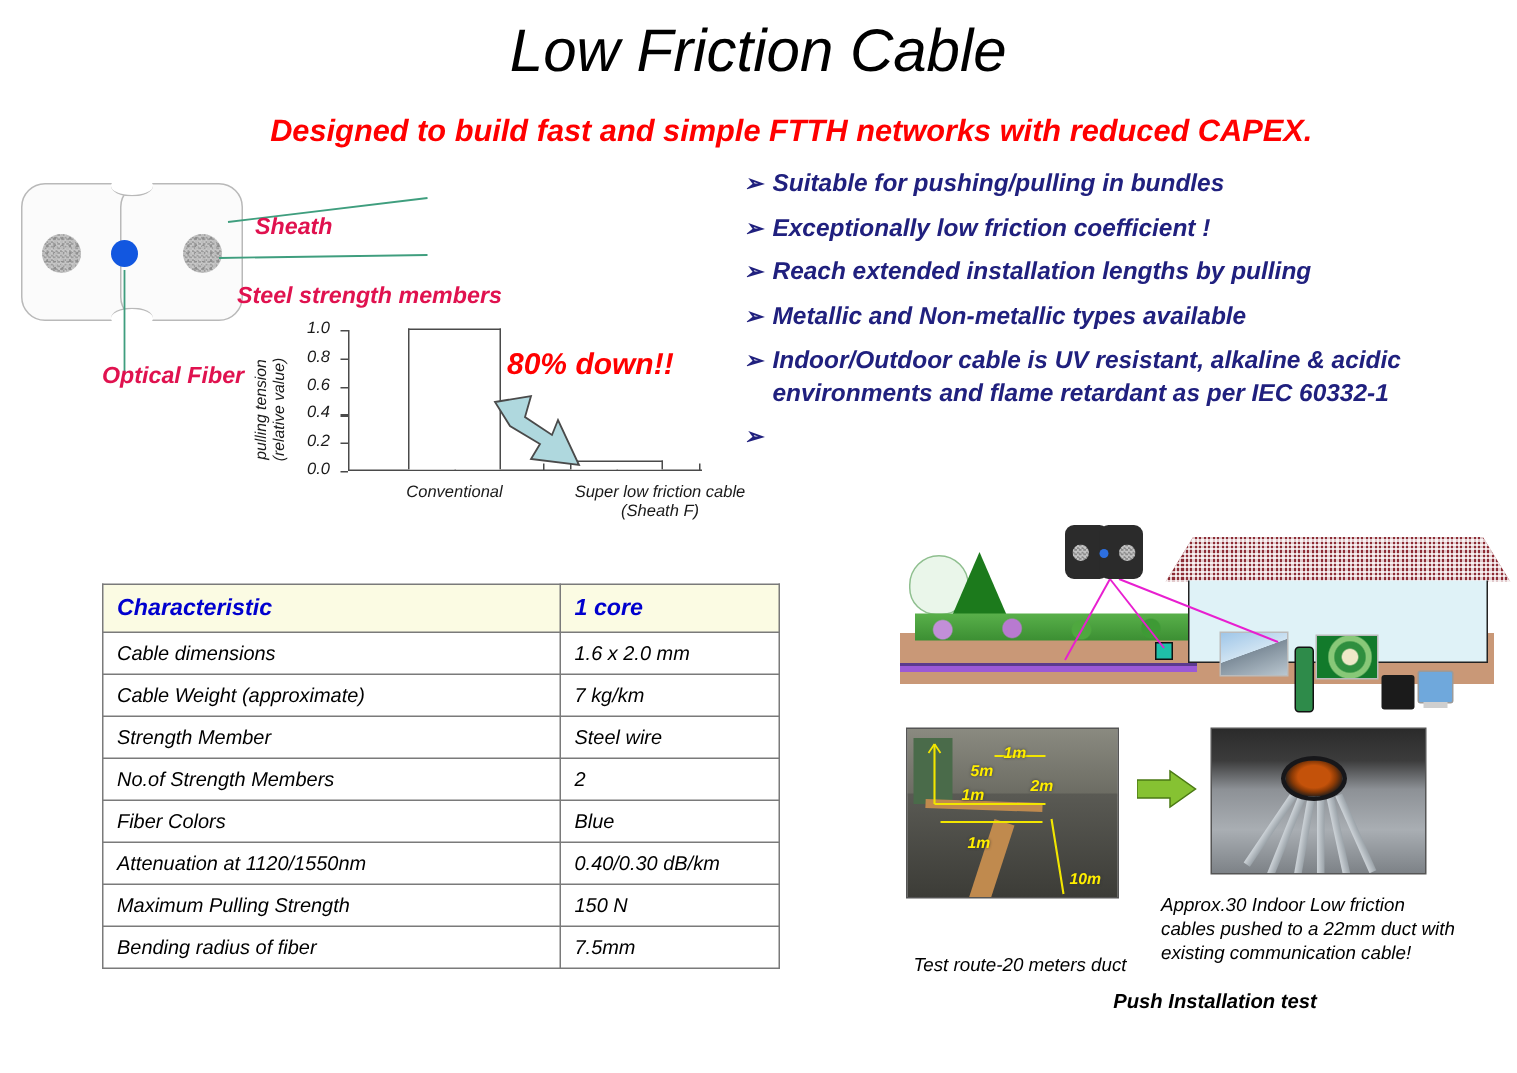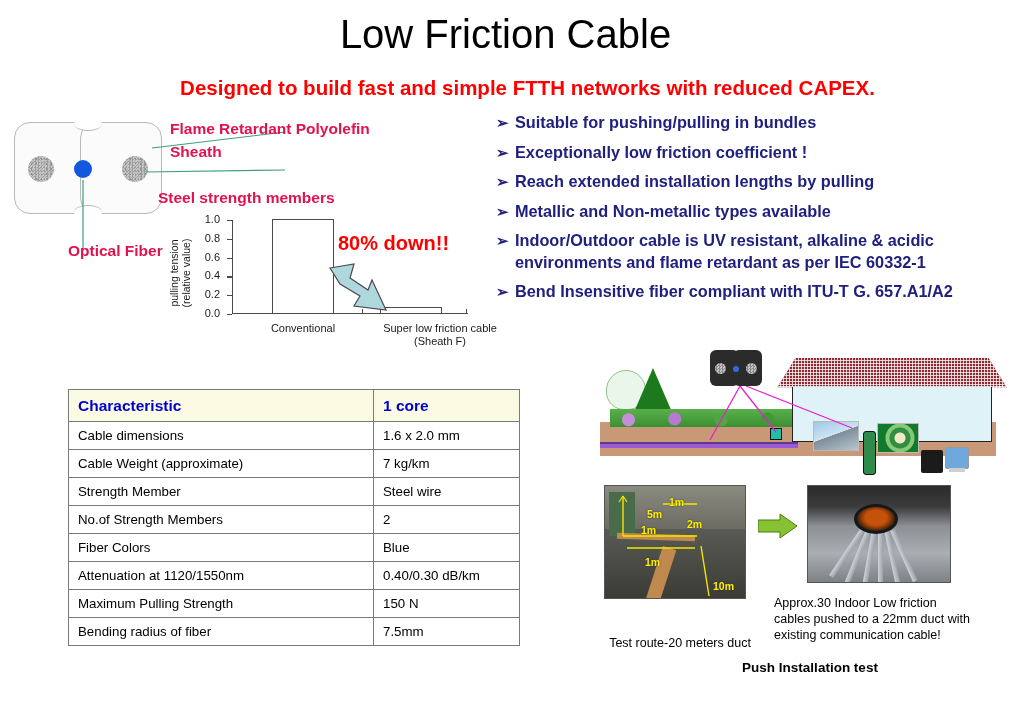--- a/index.html
+++ b/index.html
@@ -2,21 +2,21 @@
 <html><head>
 <meta charset="utf-8">
 <style>
   * { box-sizing: border-box; }
   html, body { margin:0; padding:0; }
   body {
     width:1011px; height:715px; position:relative;
     background:#ffffff; overflow:hidden;
     font-family:"Liberation Sans", sans-serif;
   }
-  .slide { position:relative; width:1011px; height:715px; }
+  .slide { position:relative; width:1011px; height:715px;font-style:italic; }
 
   
   #title {
     position:absolute; left:0; top:12px; width:1011px;
     text-align:center; font-size:40px; color:#000000;
     letter-spacing:0px; font-weight:400;
   }
   #subtitle {
     position:absolute; left:0; top:76px; width:1011px;
     text-align:center; font-size:20.5px; font-weight:bold;
@@ -186,21 +186,20 @@
     <div class="steel s2"></div>
     <div id="fiber-dot"></div>
   </div>
 
   <svg style="position:absolute;left:0;top:110px;width:500px;height:160px;">
     <line x1="285" y1="22" x2="152" y2="38" stroke="#3F9E7E" stroke-width="1.2"></line>
     <line x1="285" y1="60" x2="146" y2="62" stroke="#3F9E7E" stroke-width="1.2"></line>
     <line x1="83" y1="140" x2="83" y2="70" stroke="#3F9E7E" stroke-width="1.2"></line>
   </svg>
 
-  <div class="lbl-magenta" style="left:170px; top:120px;">Flame Retardant Polyolefin</div>
   <div class="lbl-magenta" style="left:170px; top:143px;">Sheath</div>
   <div class="lbl-magenta" style="left:158px; top:161px;margin-top:28px;">Steel strength members</div>
   <div class="lbl-magenta" style="left:68px; top:242px;">Optical Fiber</div>
 
   <div id="chart">
     <div class="ylab">
       <span>pulling tension</span><br>
       <span>(relative value)</span>
     </div>
     <div class="plot">
@@ -265,21 +264,20 @@
     <div class="bullet">
       <span class="mk">➢</span>
       <span>Metallic and Non-metallic types available</span>
     </div>
     <div class="bullet">
       <span class="mk">➢</span>
       <span>Indoor/Outdoor cable is UV resistant, alkaline &amp; acidic environments and flame retardant as per IEC 60332-1</span>
     </div>
     <div class="bullet">
       <span class="mk">➢</span>
-      <span>Bend Insensitive fiber compliant with ITU-T G. 657.A1/A2</span>
     </div>
   </div>
 
   <table id="spec-table">
     <thead>
       <tr>
         <th>Characteristic</th>
         <th>1 core</th>
       </tr>
     </thead>

